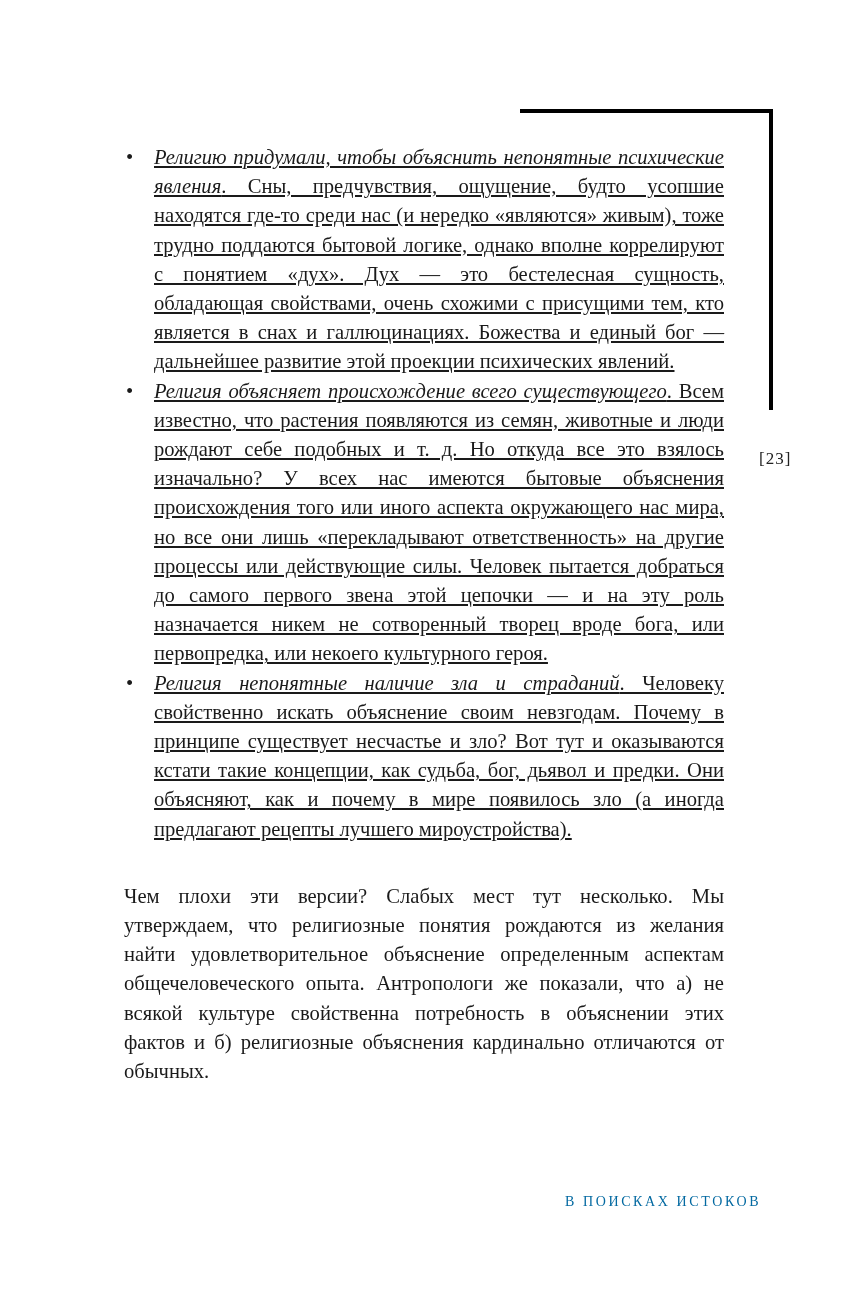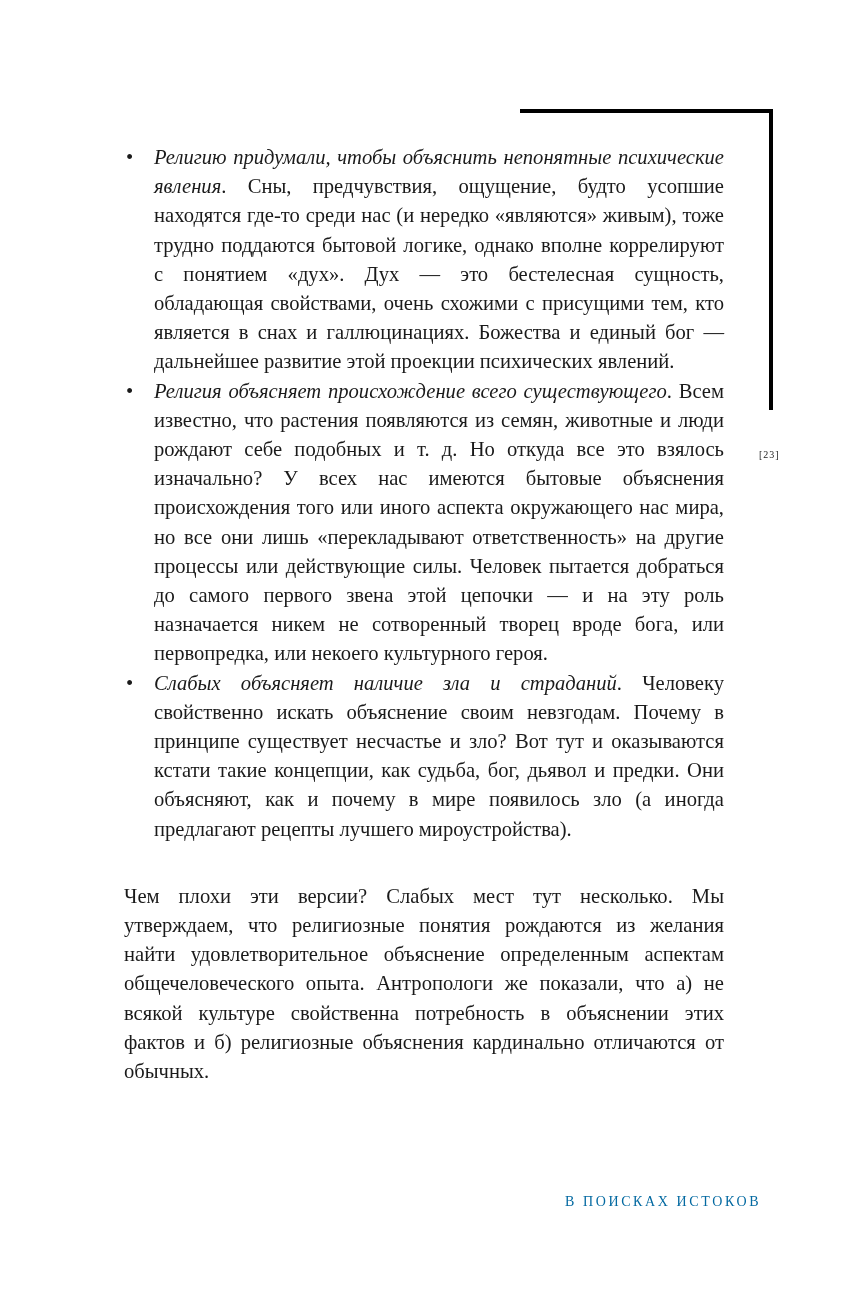--- a/index.html
+++ b/index.html
@@ -1,41 +1,41 @@
 <!DOCTYPE html>
 <html><head>
 <meta charset="utf-8">
 <style>
   html, body { margin:0; padding:0; background:#ffffff; }
   body { width:862px; height:1299px; position:relative; overflow:hidden;
          font-family:"DejaVu Serif","Liberation Serif",serif; color:#1a1a1a; }
   .frame-top { position:absolute; left:520px; top:109px; width:253px; height:4px; background:#000; }
   .frame-right { position:absolute; left:769px; top:109px; width:4px; height:301px; background:#000; }
   .page-num { position:absolute; left:759px; top:449px; font-family:"Liberation Serif",serif;
-              font-size:10px; letter-spacing:1px; color:#222; }
+              font-size:17px; letter-spacing:1px; color:#222; }
   .content { position:absolute; left:124px; top:143px; width:600px;
              font-family:"Liberation Serif",serif; font-size:20.6px; line-height:29.2px; }
   ul { list-style:none; margin:0; padding:0; }
-  li { position:relative; padding-left:30px; text-align:justify; }
+  li { position:relative; padding-left:30px; text-align:justify;text-decoration:underline; }
   li::before { content:"•"; position:absolute; left:2px; top:0; }
   em { font-style:italic; }
   p.para { margin:38px 0 0 0; text-indent:0; text-align:justify; }
   .running-head { position:absolute; left:565px; top:1194px; font-family:"Liberation Serif",serif;
                   font-size:14px; letter-spacing:2.6px; color:#0369a1; }
 </style>
 </head>
 <body>
 
 <div class="frame-top"></div>
 <div class="frame-right"></div>
 
 <div class="page-num">[23]</div>
 
 <div class="content">
   <ul>
     <li><em>Религию придумали, чтобы объяснить непонятные психические явления</em><span>. Сны, предчувствия, ощущение, будто усопшие находятся где-то среди нас (и нередко «являются» живым), тоже трудно поддаются бытовой логике, однако вполне коррелируют с понятием «дух». Дух — это бестелесная сущность, обладающая свойствами, очень схожими с присущими тем, кто является в снах и галлюцинациях. Божества и единый бог — дальнейшее развитие этой проекции психических явлений.</span></li>
     <li><em>Религия объясняет происхождение всего существующего</em><span>. Всем известно, что растения появляются из семян, животные и люди рождают себе подобных и т. д. Но откуда все это взялось изначально? У всех нас имеются бытовые объяснения происхождения того или иного аспекта окружающего нас мира, но все они лишь «перекладывают ответственность» на другие процессы или действующие силы. Человек пытается добраться до самого первого звена этой цепочки — и на эту роль назначается никем не сотворенный творец вроде бога, или первопредка, или некоего культурного героя.</span></li>
-    <li><em>Слабых объясняет наличие зла и страданий</em><span>. Человеку свойственно искать объяснение своим невзгодам. Почему в принципе существует несчастье и зло? Вот тут и оказываются кстати такие концепции, как судьба, бог, дьявол и предки. Они объясняют, как и почему в мире появилось зло (а иногда предлагают рецепты лучшего мироустройства).</span></li>
+    <li><em>Религия непонятные наличие зла и страданий</em><span>. Человеку свойственно искать объяснение своим невзгодам. Почему в принципе существует несчастье и зло? Вот тут и оказываются кстати такие концепции, как судьба, бог, дьявол и предки. Они объясняют, как и почему в мире появилось зло (а иногда предлагают рецепты лучшего мироустройства).</span></li>
   </ul>
   <p class="para">Чем плохи эти версии? Слабых мест тут несколько. Мы утверждаем, что религиозные понятия рождаются из желания найти удовлетворительное объяснение определенным аспектам общечеловеческого опыта. Антропологи же показали, что а) не всякой культуре свойственна потребность в объяснении этих фактов и б) религиозные объяснения кардинально отличаются от обычных.</p>
 </div>
 
 <div class="running-head">В ПОИСКАХ ИСТОКОВ</div>
 
 </body></html>

